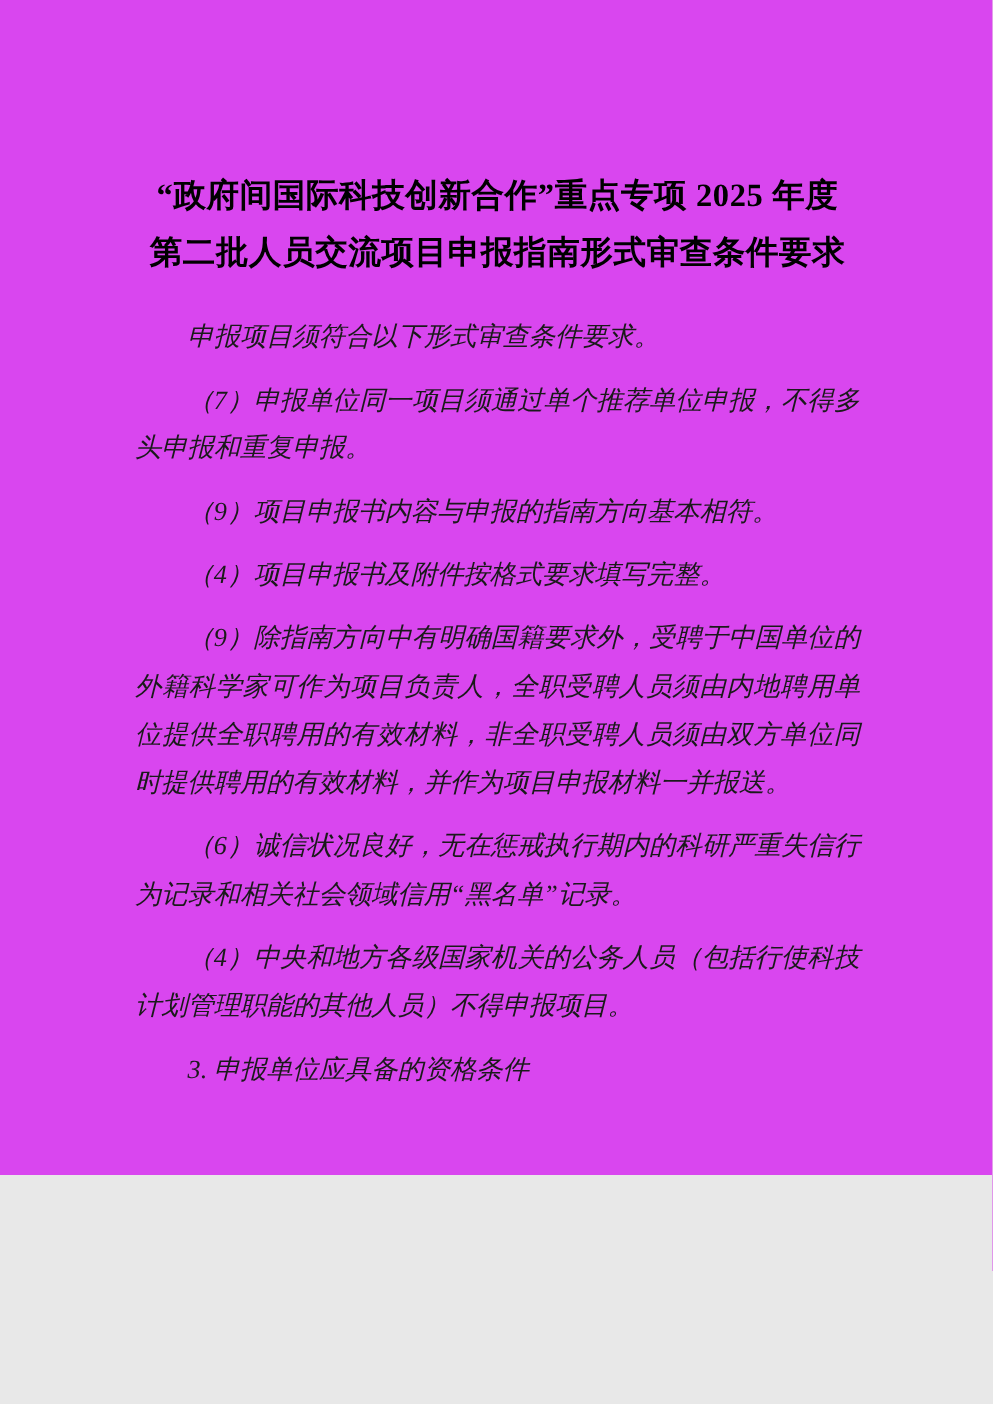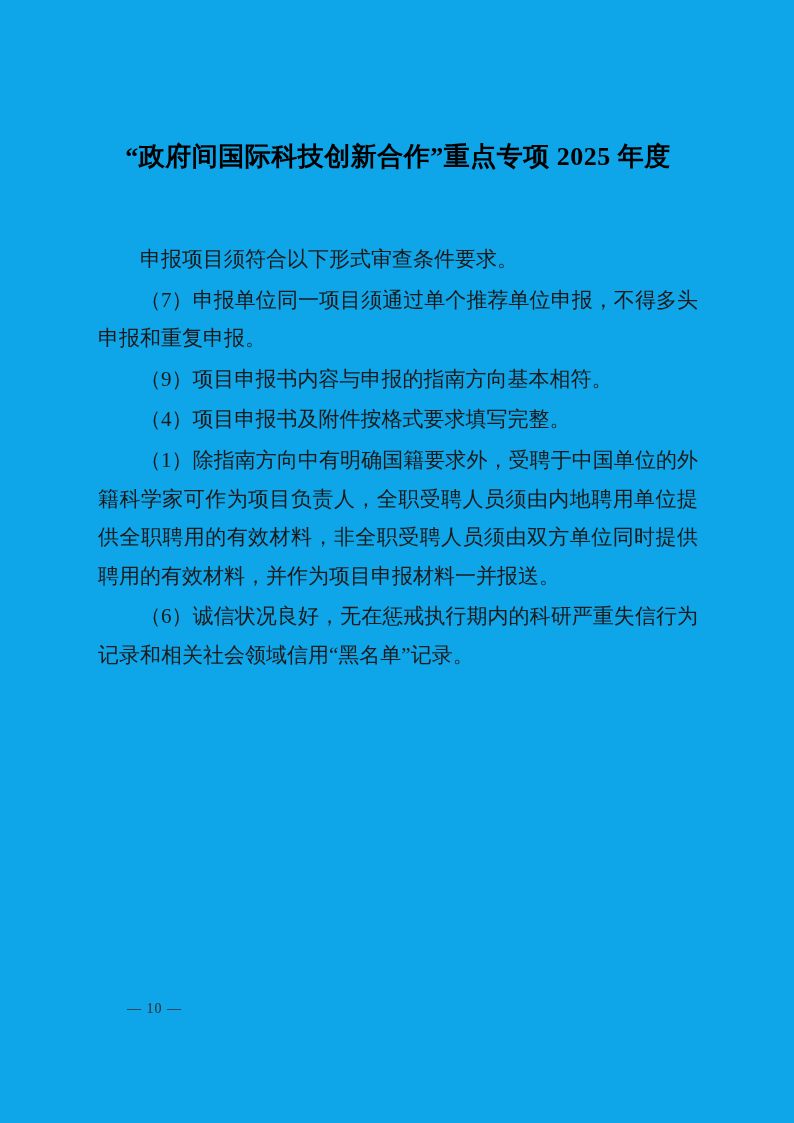--- a/index.html
+++ b/index.html
@@ -3,23 +3,23 @@
 <meta charset="utf-8">
 <style>
   html, body {
     margin: 0;
     padding: 0;
     background: #e8e8e8;
   }
   .page {
     position: relative;
     width: 794px;
-    height: 1123px;
+    height: 940px;
     margin: 0 auto;
-    background: #0ea5e9;
+    background: #d946ef;
     overflow: hidden;
     font-family: "Liberation Serif", "DejaVu Serif", serif;
   }
   .doc-title {
     position: absolute;
     top: 134px;
     left: 96px;
     width: 604px;
     margin: 0;
     text-align: center;
@@ -38,47 +38,51 @@
     position: absolute;
     top: 238px;
     left: 96px;
     width: 604px;
     font-size: 21px;
     line-height: 38.6px;
     color: #1a1a1a;
     text-align: justify;
   }
   .para {
-    margin: 2px;
+    margin: 12px;
     text-indent: 2em;
+    font-style: italic;
   }
   .page-footer {
     position: absolute;
     top: 997px;
     left: 127px;
     font-size: 14px;
     line-height: 24px;
     color: #2b2b2b;
     letter-spacing: 1px;
     white-space: nowrap;
   }
 </style>
 </head>
 <body>
 
 <div class="page">
 
   <h1 class="doc-title">
     <span class="title-line">“政府间国际科技创新合作”重点专项 2025 年度</span>
+    <span class="title-line">第二批人员交流项目申报指南形式审查条件要求</span>
   </h1>
 
   <div class="doc-body" id="doc-body">
       <p class="para">申报项目须符合以下形式审查条件要求。</p>
       <p class="para">（7）申报单位同一项目须通过单个推荐单位申报，不得多头申报和重复申报。</p>
       <p class="para">（9）项目申报书内容与申报的指南方向基本相符。</p>
       <p class="para">（4）项目申报书及附件按格式要求填写完整。</p>
-      <p class="para">（1）除指南方向中有明确国籍要求外，受聘于中国单位的外籍科学家可作为项目负责人，全职受聘人员须由内地聘用单位提供全职聘用的有效材料，非全职受聘人员须由双方单位同时提供聘用的有效材料，并作为项目申报材料一并报送。</p>
+      <p class="para">（9）除指南方向中有明确国籍要求外，受聘于中国单位的外籍科学家可作为项目负责人，全职受聘人员须由内地聘用单位提供全职聘用的有效材料，非全职受聘人员须由双方单位同时提供聘用的有效材料，并作为项目申报材料一并报送。</p>
       <p class="para">（6）诚信状况良好，无在惩戒执行期内的科研严重失信行为记录和相关社会领域信用“黑名单”记录。</p>
+      <p class="para">（4）中央和地方各级国家机关的公务人员（包括行使科技计划管理职能的其他人员）不得申报项目。</p>
+      <p class="para">3. 申报单位应具备的资格条件</p>
     </div>
 
   <div class="page-footer">— 10 —</div>
 
 </div>
 
 </body></html>

